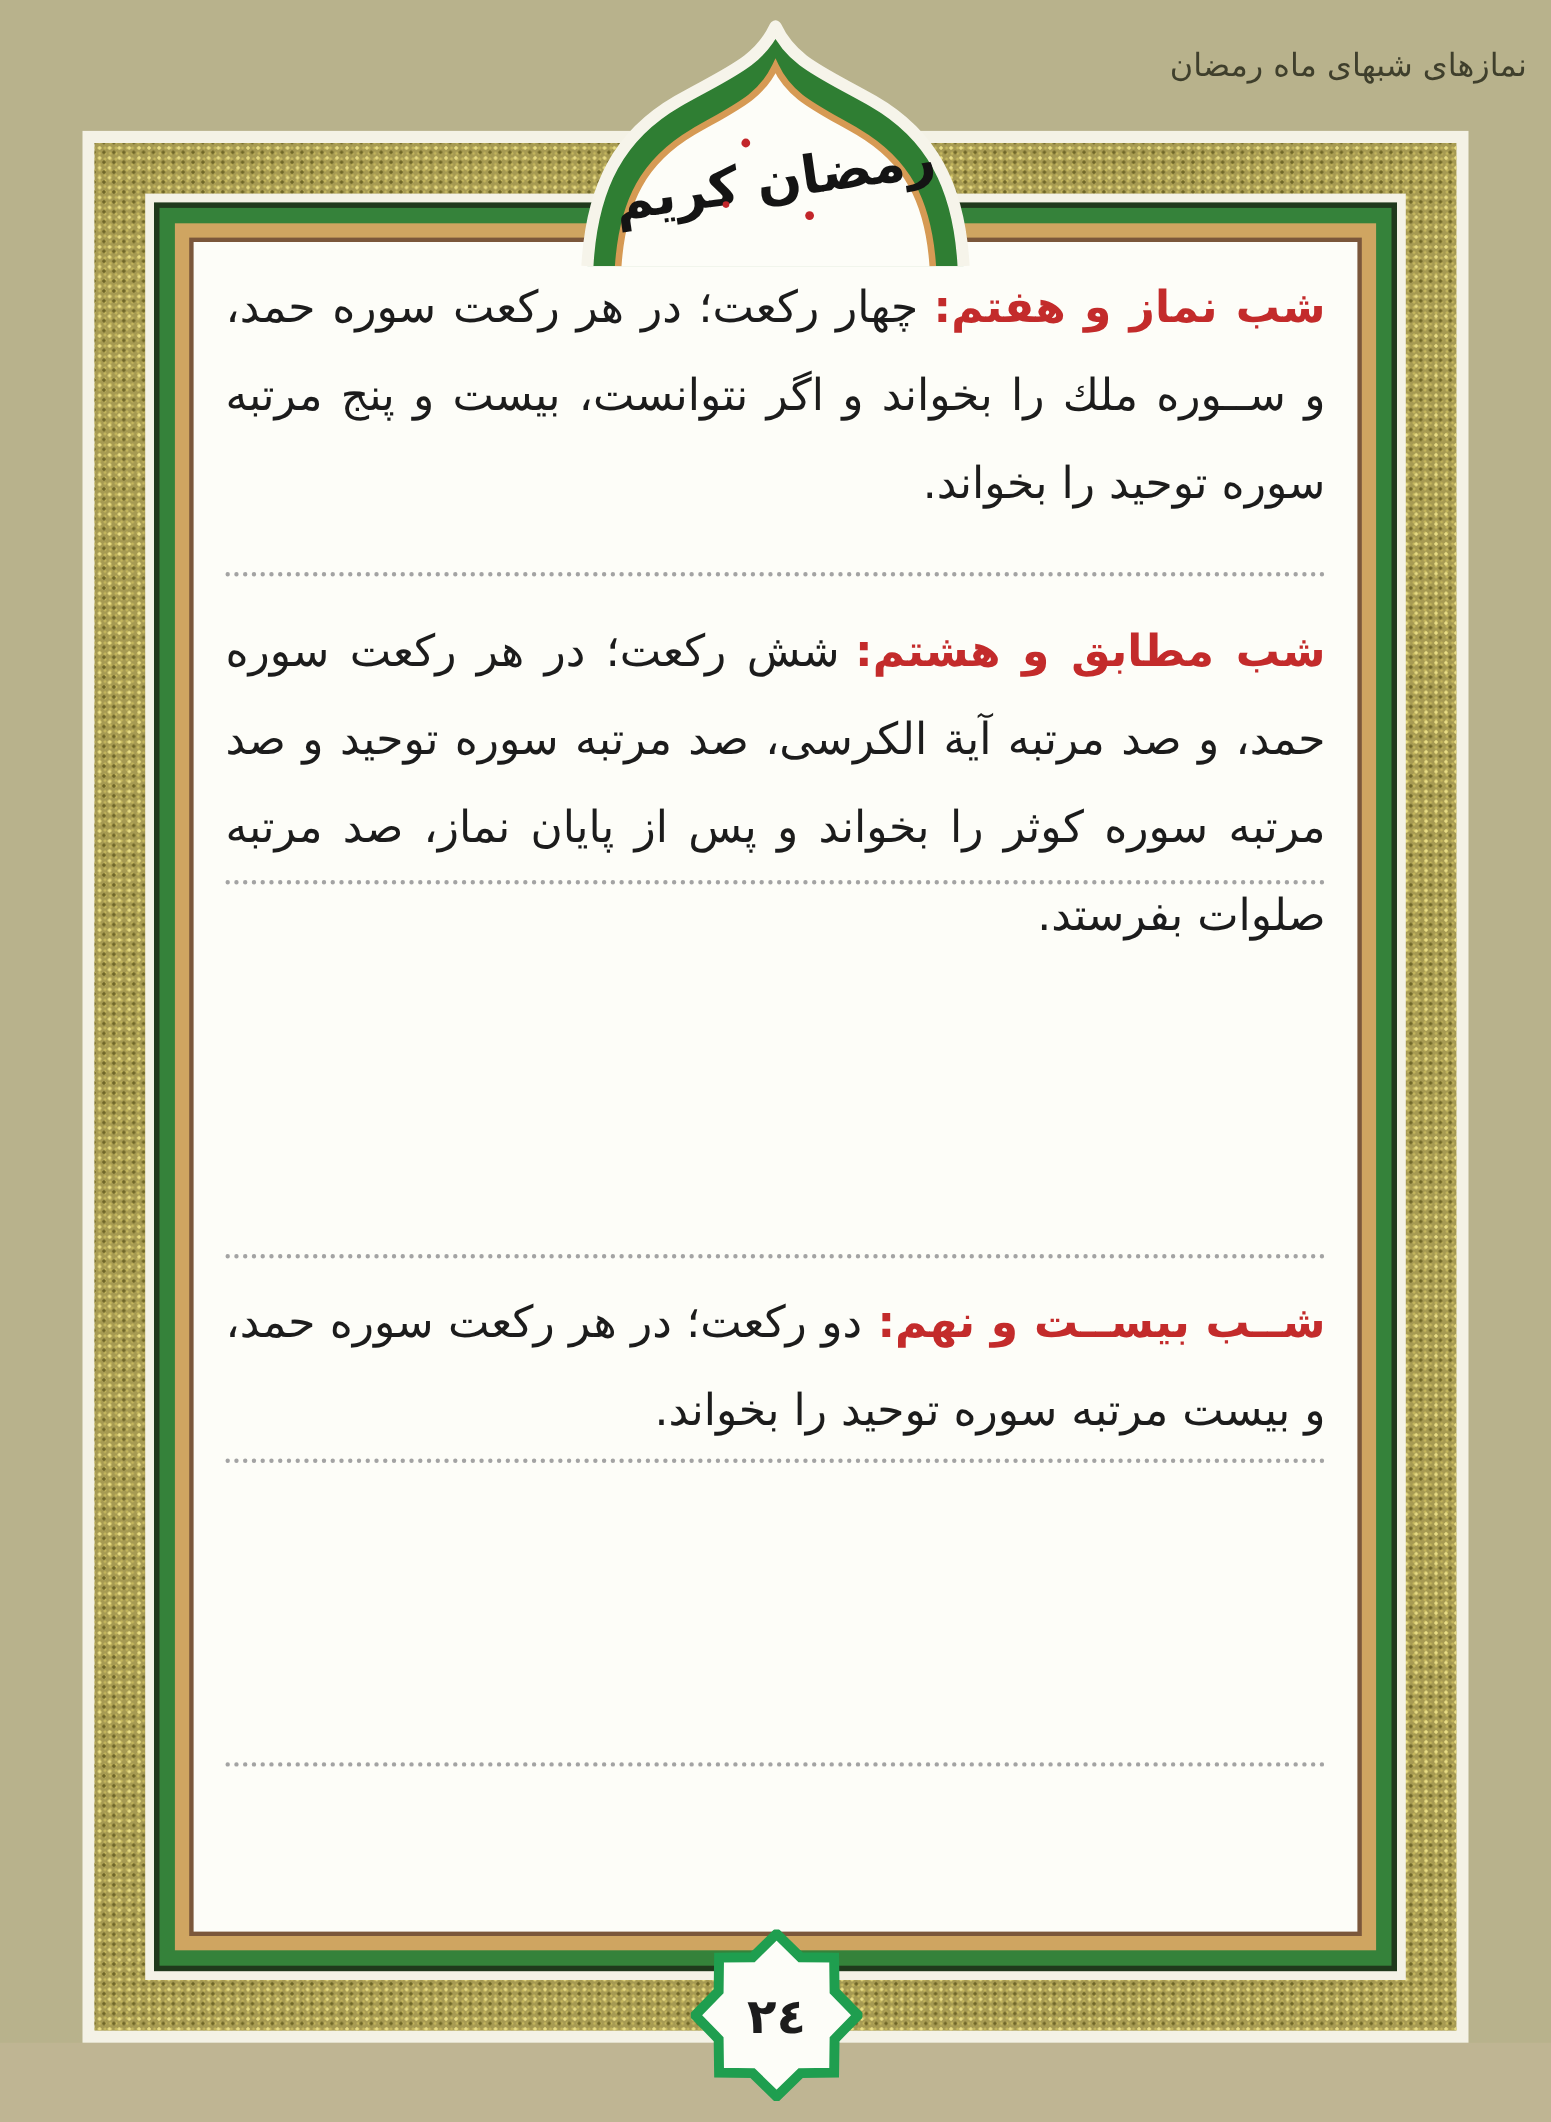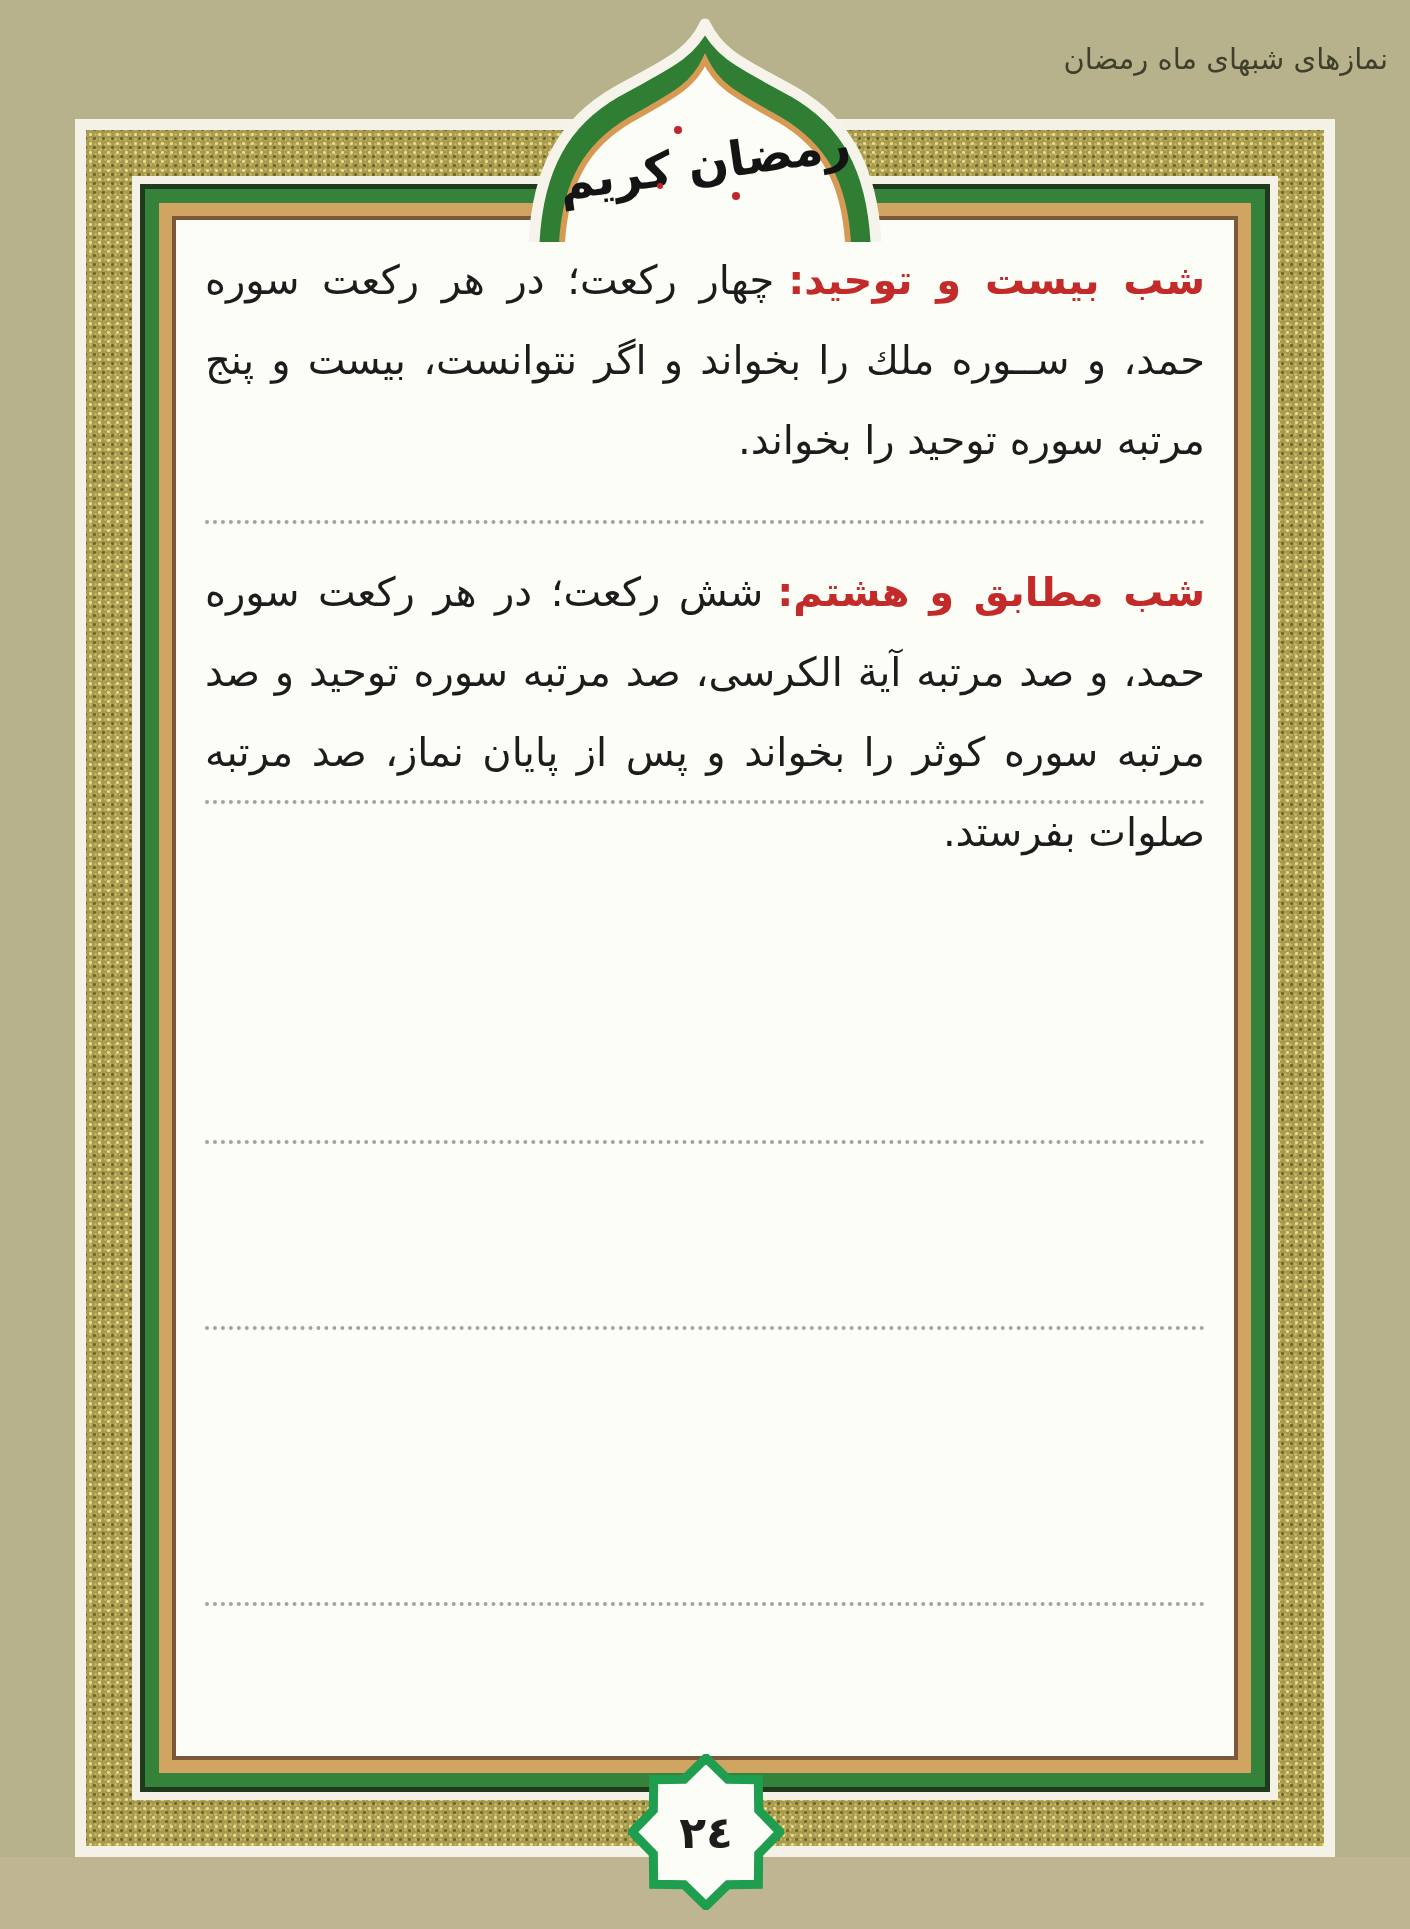--- a/index.html
+++ b/index.html
@@ -82,31 +82,34 @@
     </g>
     <circle cx="150" cy="112" r="4" fill="#c2262a"></circle>
     <circle cx="208" cy="178" r="4" fill="#c2262a"></circle>
     <circle cx="132" cy="168" r="3" fill="#c2262a"></circle>
   </svg>
 </div>
 
 <div class="content">
 
   <div class="para" style="top:240px">
-    <span class="h">شب بیست و توحید:</span><span class="t">چهار رکعت؛ در هر رکعت سوره حمد، و ســوره ملك را بخواند و اگر نتوانست، بیست و پنج مرتبه سوره توحید را بخواند.</span>
+    <span class="h">شب نماز و هفتم:</span><span class="t">چهار رکعت؛ در هر رکعت سوره حمد، و ســوره ملك را بخواند و اگر نتوانست، بیست و پنج مرتبه سوره توحید را بخواند.</span>
   </div>
   <div class="sep" style="top:520px"></div>
 
   <div class="para" style="top:552px">
     <span class="h">شب مطابق و هشتم:</span><span class="t">شش رکعت؛ در هر رکعت سوره حمد، و صد مرتبه آیة الکرسی، صد مرتبه سوره توحید و صد مرتبه سوره کوثر را بخواند و پس از پایان نماز، صد مرتبه صلوات بفرستد.</span>
   </div>
   <div class="sep" style="top:800px"></div>
 
   <div class="sep" style="top:1140px"></div>
 
+  <div class="para" style="top:1162px">
+    <span class="h">شــب بیســت و نهم:</span><span class="t">دو رکعت؛ در هر رکعت سوره حمد، و بیست مرتبه سوره توحید را بخواند.</span>
+  </div>
   <div class="sep" style="top:1326px"></div>
 
   <div class="sep" style="top:1602px"></div>
 
 </div>
 
 <div class="badge">
   <svg width="156" height="156" viewBox="0 0 156 156" xmlns="http://www.w3.org/2000/svg">
     <polygon points="152,78 130.7,99.8 130.3,130.3 99.8,130.7 78,152 56.2,130.7 25.7,130.3 25.3,99.8 4,78 25.3,56.2 25.7,25.7 56.2,25.3 78,4 99.8,25.3 130.3,25.7 130.7,56.2" fill="#fdfdf8" stroke="#1f9e4f" stroke-width="9" stroke-linejoin="miter"></polygon>
     <text x="78" y="94" text-anchor="middle" font-family="DejaVu Sans, sans-serif" font-size="44" font-weight="bold" fill="#1c1c1c">٢٤</text>

